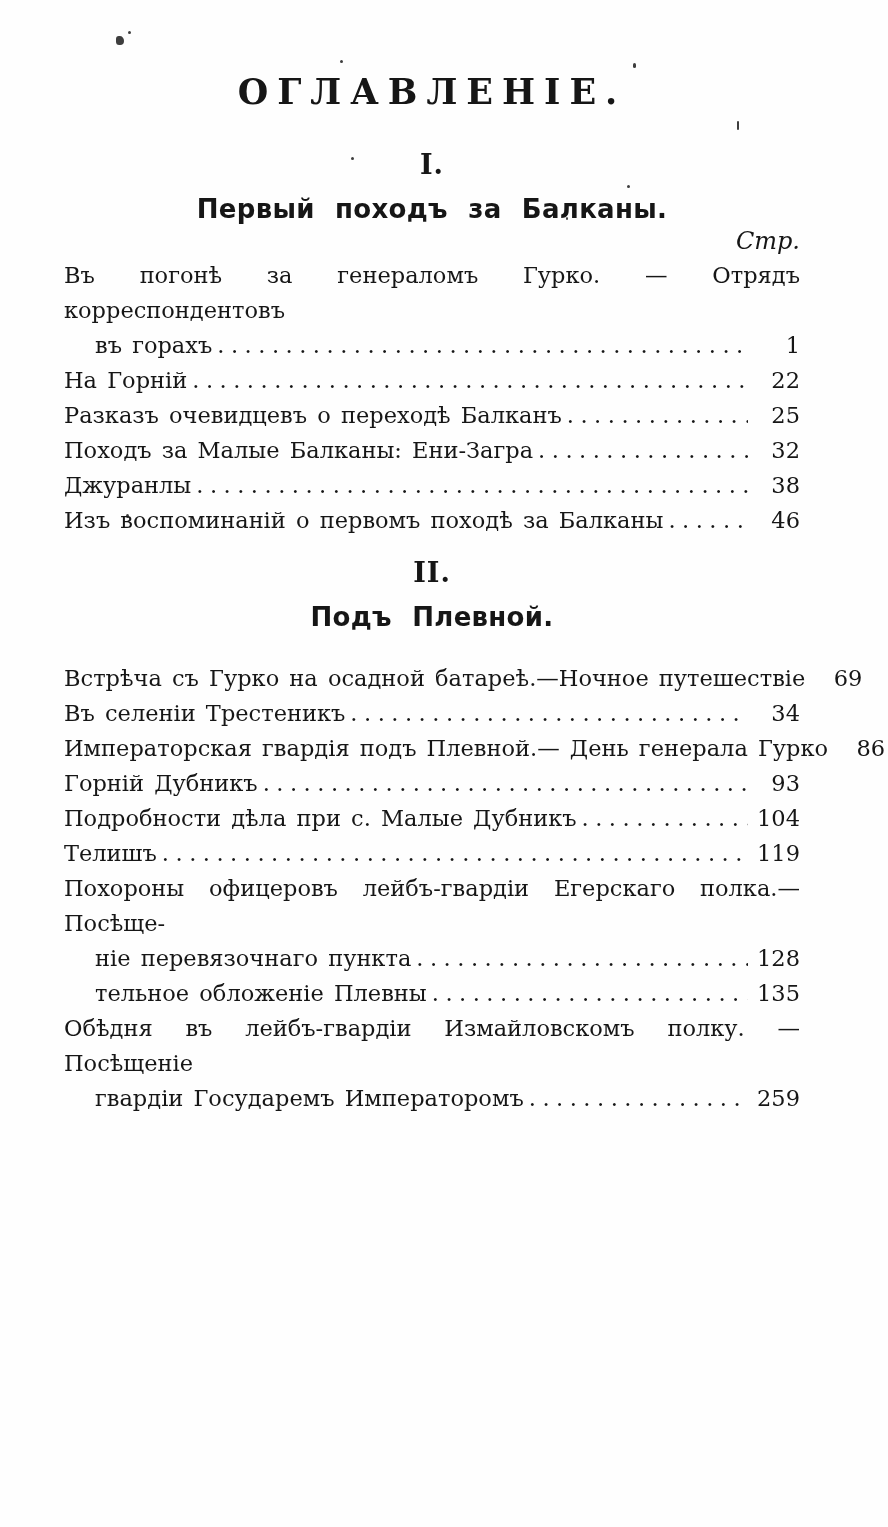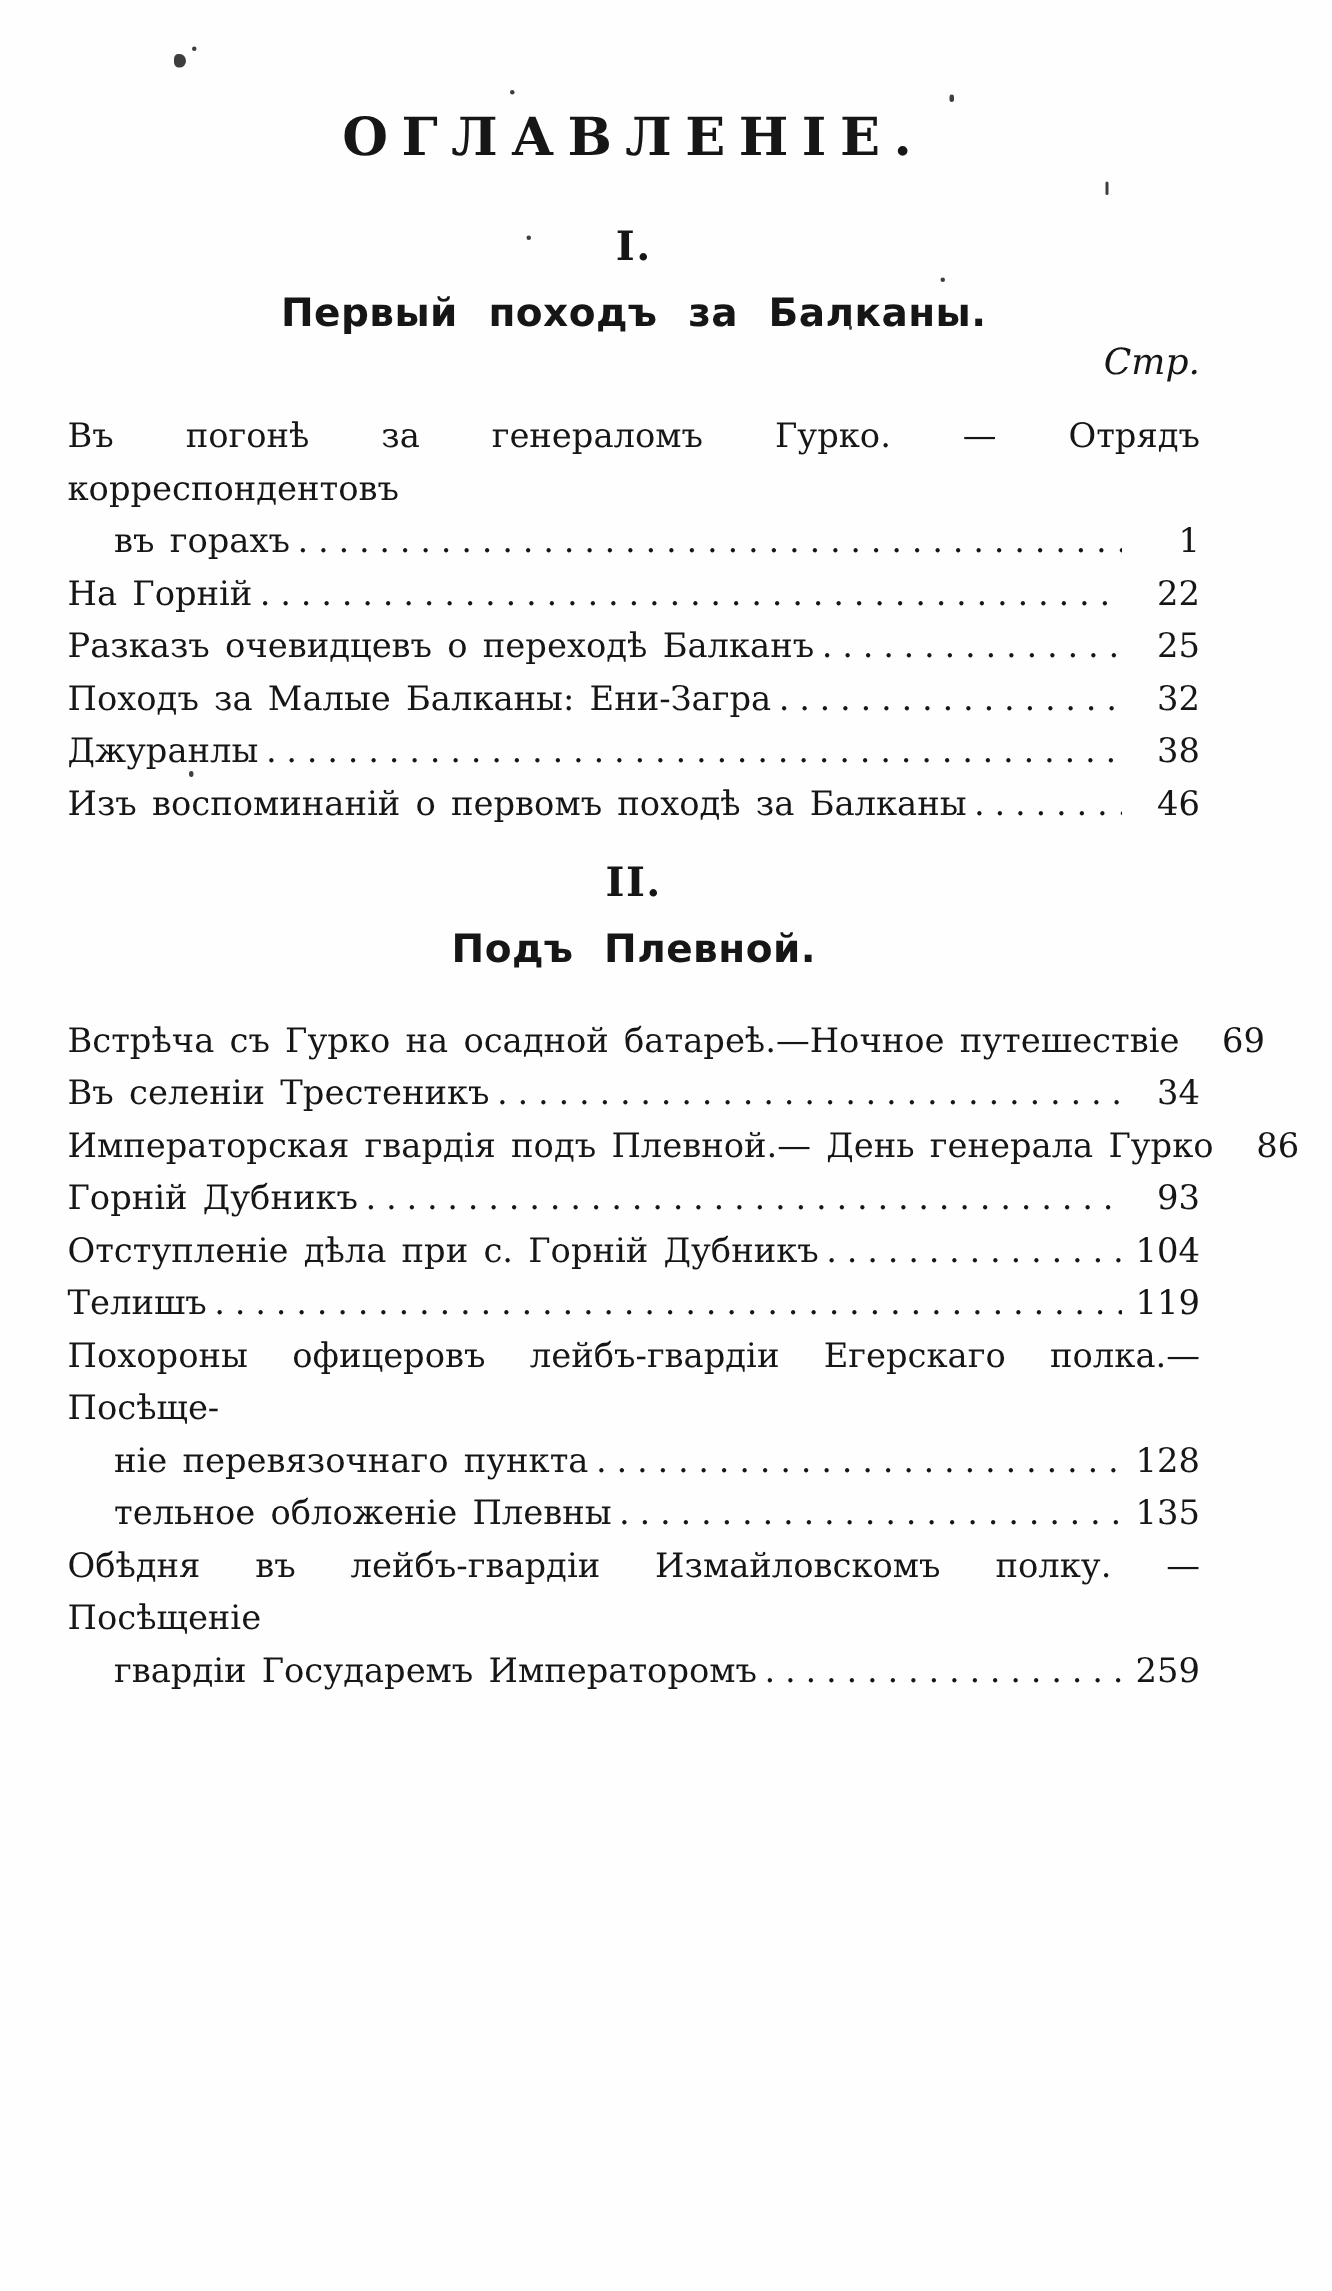--- a/index.html
+++ b/index.html
@@ -2,21 +2,21 @@
 <html><head>
 <meta charset="utf-8">
 <style>
   html,body { margin:0; padding:0; }
   body {
     width:888px; height:1527px;
     background:#fefefe; color:#161616;
     font-family:"DejaVu Serif", serif;
     position:relative; overflow:hidden;
   }
-  .page { padding:72px 88px 0 45px; }
+  .page { padding:72px 88px 0 64px; }
 
   .title {
     text-align:center; font-size:35px; font-weight:700;
     letter-spacing:9px; line-height:40px;
   }
 
   .numeral {
     text-align:center; font-size:27px; font-weight:700;
     margin-top:38px; line-height:30px; letter-spacing:1px;
   }
@@ -28,21 +28,21 @@
     font-weight:700; font-size:26px; line-height:28px;
     word-spacing:11px; letter-spacing:.3px;
     margin-top:15px;
   }
 
   .str {
     text-align:right; font-style:italic;
     font-size:24px; line-height:26px; margin-top:5px;
   }
 
-  .entries { margin-top:20px; font-size:22.5px; line-height:35px; word-spacing:3px; }
+  .entries { margin-top:4px; font-size:22.5px; line-height:35px; word-spacing:3px; }
   .entry { }
   .row { display:flex; align-items:flex-start; }
   .t { white-space:nowrap; }
   .leader {
     flex:1 1 auto; overflow:hidden; white-space:nowrap;
     margin:0 8px 0 5px;
   }
   .leader::after {
     content:"....................................................................................";
     letter-spacing:6.5px;
@@ -153,21 +153,21 @@
         <span class="pg">86</span>
       </div>
 
       <div class="entry row">
         <span class="t">Горній Дубникъ</span>
         <span class="leader"></span>
         <span class="pg">93</span>
       </div>
 
       <div class="entry row">
-        <span class="t">Отступленіе дѣла при с. Горній Дубникъ</span>
+        <span class="t">Подробности дѣла при с. Малые Дубникъ</span>
         <span class="leader"></span>
         <span class="pg">104</span>
       </div>
 
       <div class="entry row">
         <span class="t">Телишъ</span>
         <span class="leader"></span>
         <span class="pg">119</span>
       </div>
 

